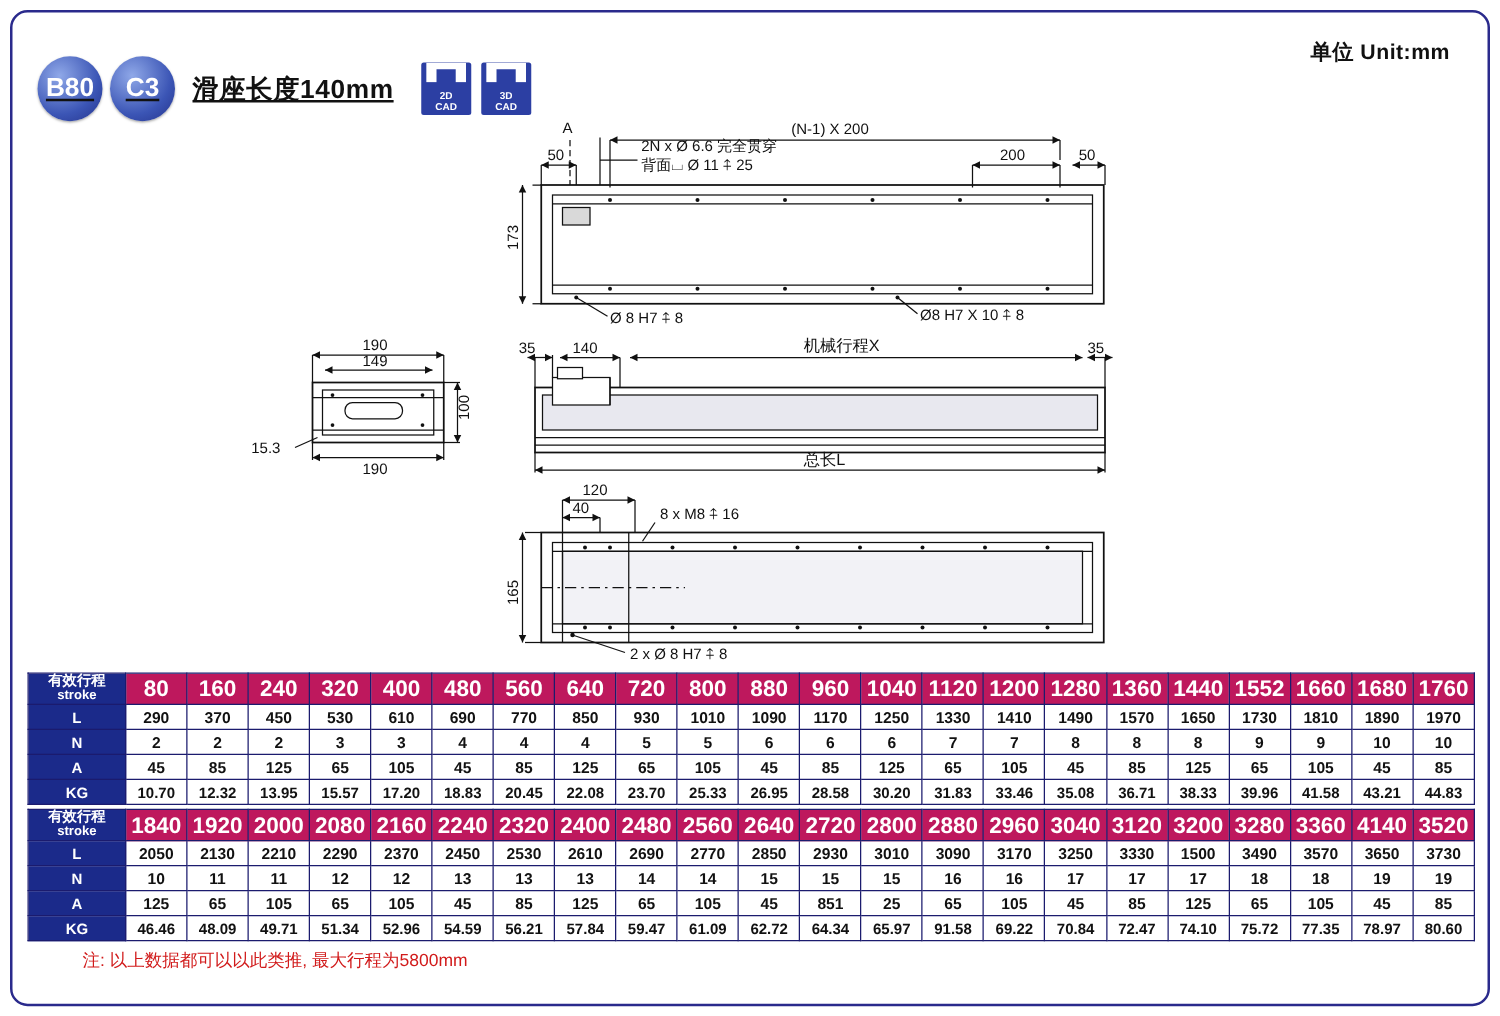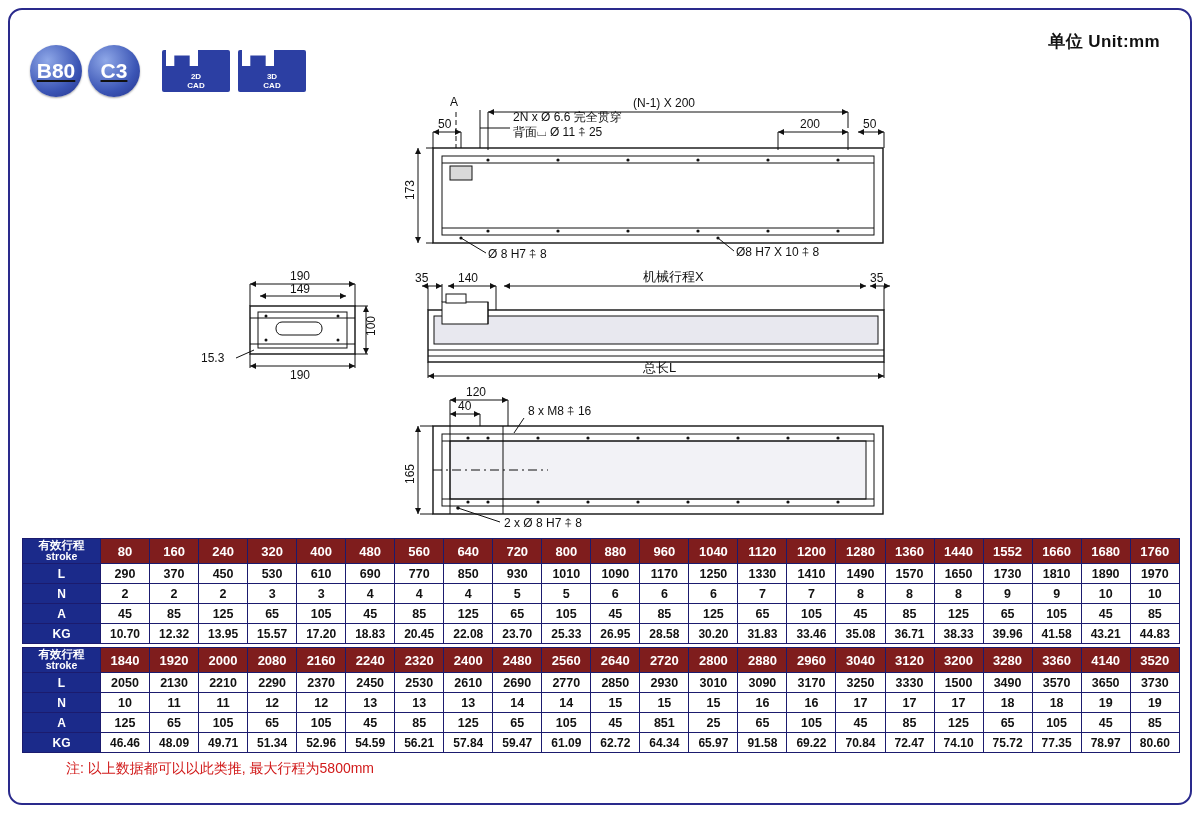--- a/index.html
+++ b/index.html
@@ -23,21 +23,21 @@
     width:52px;height:52px;border-radius:50%;
     background:radial-gradient(circle at 34% 30%, #8fa8e8 0%, #3b55b5 62%, #24328a 100%);
     color:#fff;font-size:21px;font-weight:bold;display:flex;align-items:center;justify-content:center;
     box-shadow:0 1px 2px rgba(0,0,0,.35);
   }
   .badge.c3{margin-left:6px;}
   .model-title{margin-left:14px;font-size:21px;font-weight:bold;letter-spacing:.5px;}
   .cad-group{display:flex;align-items:center;margin-left:14px;}
   .cad-box{
     width:40px;height:42px;margin-left:8px;position:relative;
-    background:#2c3fa3;border-radius:2px;padding-left:28px;
+    background:#2c3fa3;border-radius:2px;
   }
   .cad-box .notch{
     position:absolute;left:4px;top:0;width:32px;height:16px;background:#fff;
     clip-path:polygon(0 0,26% 0,26% 66%,74% 66%,74% 0,100% 0,100% 100%,0 100%);
     transform:scaleY(-1);
   }
   .cad-box .txt{
     position:absolute;left:0;right:0;bottom:2px;text-align:center;color:#fff;
     font-size:8px;line-height:9px;font-weight:bold;
   }
@@ -52,40 +52,41 @@
   table td,table th{
     border:1px solid #1b1b6e;font-size:12.5px;text-align:center;
     height:19px;padding:0;font-weight:bold;color:#111;
   }
   .hdr-cell{
     background:#1b2a8a;color:#fff;font-size:12px;line-height:11px;padding:1px 0;
   }
   .hdr-cell .cn{display:block;font-size:11.5px;}
   .hdr-cell .en{display:block;font-size:10.5px;}
   .row-label{background:#1b2a8a;color:#fff;font-size:12px;}
-  .val-head{background:#7f1d1d;color:#fff;font-size:13px;}
+  .val-head{background:#be185d;color:#fff;font-size:18px;}
   .kg-row td{font-size:12px;}
   .tbl-gap{height:3px;}
   .note{
     position:absolute;left:66px;top:760px;color:#d11a1a;font-size:14px;font-weight:normal;
   }
   .col-first{width:78px;}
   text{font-family:"Liberation Sans","DejaVu Sans",sans-serif;}
 </style>
 </head>
 <body>
 
 <div class="page">
   <div class="outer-frame"></div>
 
   <div class="unit-label">单位 Unit:mm</div>
 
   <div class="badges">
     <div class="badge">B80</div>
     <div class="badge c3">C3</div>
+    <div class="model-title">滑座长度140mm</div>
     <div class="cad-group">
       <div class="cad-box">
         <div class="notch"></div>
         <div class="txt">
           <span>2D</span><br>
           <span>CAD</span>
         </div>
       </div>
       <div class="cad-box">
         <div class="notch"></div>

